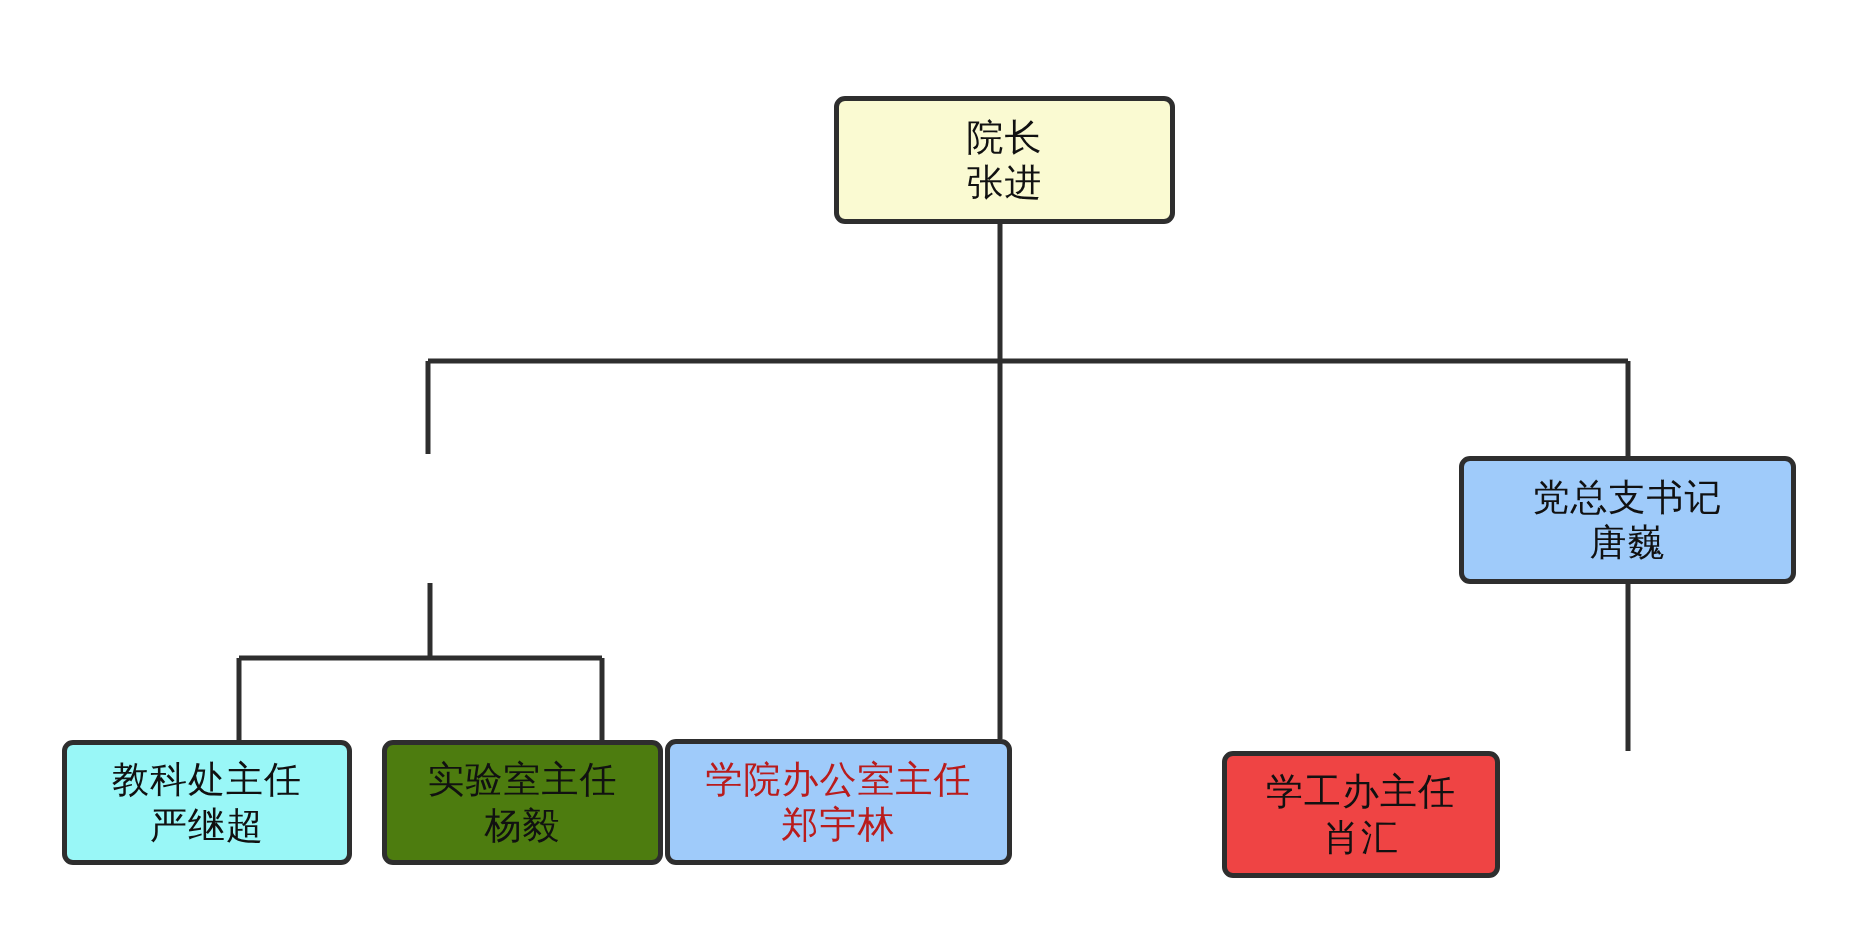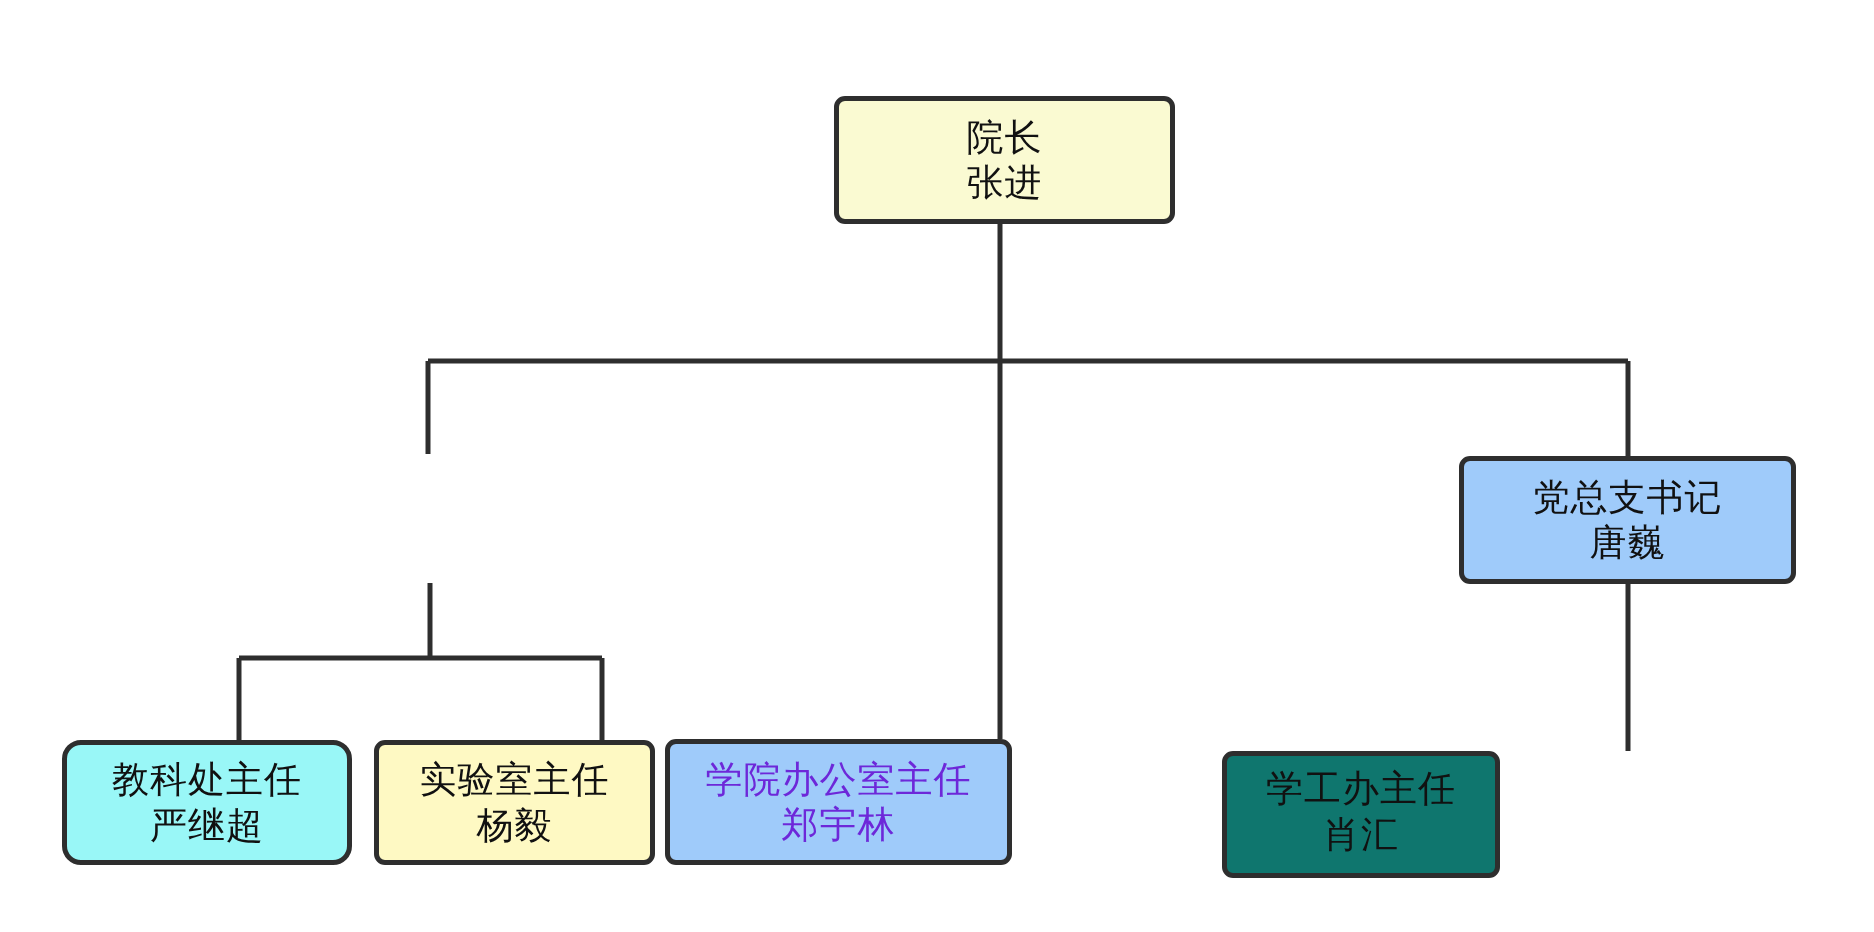--- a/index.html
+++ b/index.html
@@ -73,33 +73,33 @@
     <span class="node-line node-title">院长</span>
     <span class="node-line node-person">张进</span>
   </div>
 
 
   <div class="node-box" style="left: 1459px; top: 430px; width: 337px; height: 128px; background: rgb(159, 203, 250); border-color: rgb(46, 46, 46); color: rgb(17, 17, 17); align-items: center;">
     <span class="node-line node-title">党总支书记</span>
     <span class="node-line node-person">唐巍</span>
   </div>
 
-  <div class="node-box" style="left: 62px; top: 714px; width: 290px; height: 125px; background: rgb(153, 247, 247); border-color: rgb(46, 46, 46); color: rgb(17, 17, 17); border-radius: 19px;">
+  <div class="node-box" style="left: 62px; top: 714px; width: 290px; height: 125px; background: rgb(153, 247, 247); border-color: rgb(46, 46, 46); color: rgb(17, 17, 17);">
     <span class="node-line node-title">教科处主任</span>
     <span class="node-line node-person">严继超</span>
   </div>
 
-  <div class="node-box" style="left: 374px; top: 714px; width: 281px; height: 125px; background: #fef9c3; border-color: rgb(46, 46, 46); color: rgb(17, 17, 17);">
+  <div class="node-box" style="left: 382px; top: 714px; width: 281px; height: 125px; background: #4d7c0f; border-color: rgb(46, 46, 46); color: rgb(17, 17, 17);">
     <span class="node-line node-title">实验室主任</span>
     <span class="node-line node-person">杨毅</span>
   </div>
 
-  <div class="node-box" style="left: 665px; top: 713px; width: 347px; height: 126px; background: rgb(159, 203, 250); border-color: rgb(46, 46, 46); color: #6d28d9;">
+  <div class="node-box" style="left: 665px; top: 713px; width: 347px; height: 126px; background: rgb(159, 203, 250); border-color: rgb(46, 46, 46); color: #b91c1c;">
     <span class="node-line node-title">学院办公室主任</span>
     <span class="node-line node-person">郑宇林</span>
   </div>
 
-  <div class="node-box" style="left: 1222px; top: 725px; width: 278px; height: 127px; background: #0f766e; border-color: rgb(46, 46, 46); color: rgb(17, 17, 17); font-family: Liberation Mono, monospace;">
+  <div class="node-box" style="left: 1222px; top: 725px; width: 278px; height: 127px; background: #ef4444; border-color: rgb(46, 46, 46); color: rgb(17, 17, 17);">
     <span class="node-line node-title">学工办主任</span>
     <span class="node-line node-person">肖汇</span>
   </div>
 
 </div>
 
 </body></html>

